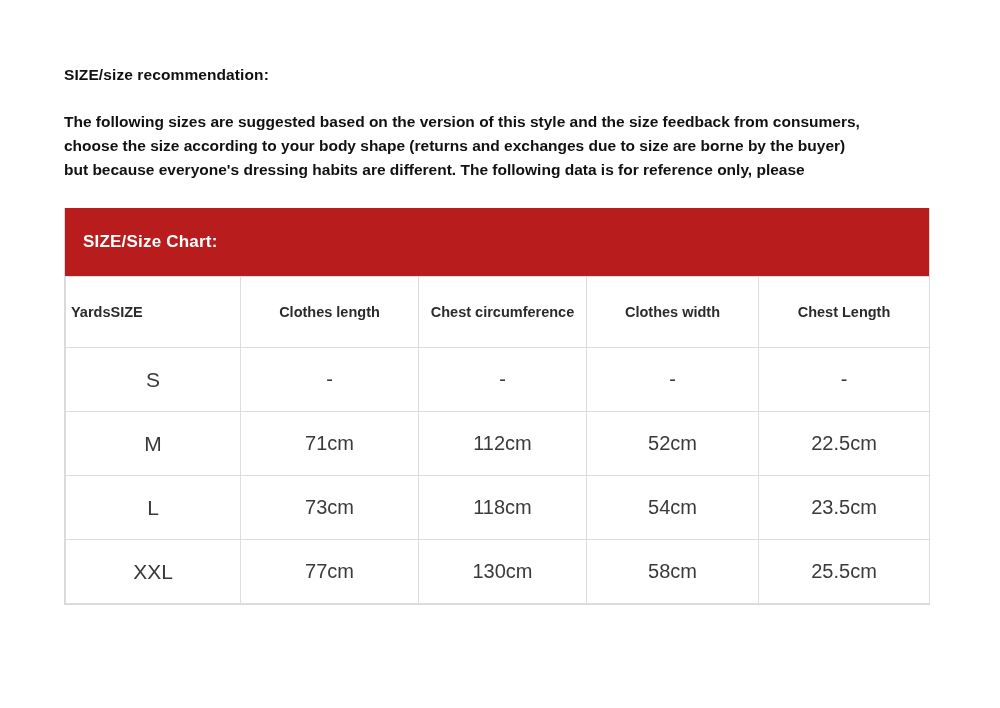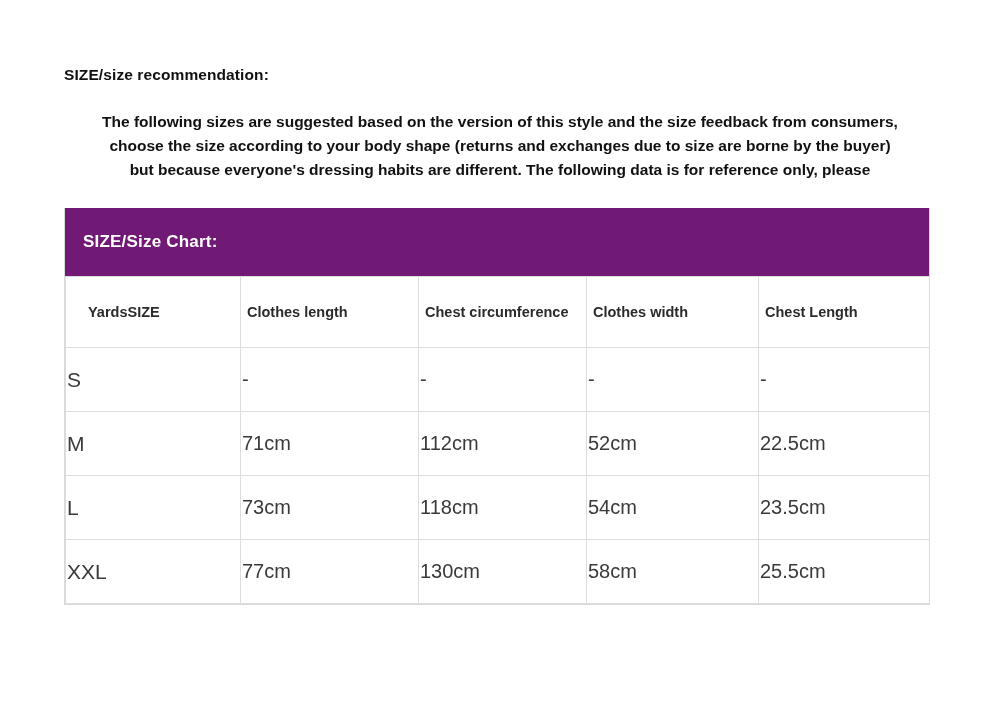--- a/index.html
+++ b/index.html
@@ -28,62 +28,61 @@
     color: #111;
     margin: 0 0 26px 0;
   }
   .intro {
     font-size: 15.5px;
     font-weight: bold;
     line-height: 1.55;
     color: #111;
     margin: 0 0 26px 0;
     max-width: 880px;
-    text-align: center;
   }
   .intro span { display: block; }
 
   .table-wrap {
     width: 866px;
     border: 1px solid #d9d9d9;
     border-top: none;
     box-sizing: border-box;
   }
   .table-title {
-    background: #701a75;
+    background: #b91c1c;
     color: #ffffff;
     font-size: 17px;
     font-weight: bold;
     height: 68px;
     line-height: 68px;
     padding-left: 18px;
     box-sizing: border-box;
     letter-spacing: 0.2px;
   }
   table {
     border-collapse: collapse;
     width: 100%;
     table-layout: fixed;
   }
   th, td {
     border: 1px solid #dddddd;
-    text-align: left;
+    text-align: center;
     color: #2b2b2b;
   }
   thead th {
     font-size: 14.5px;
     font-weight: bold;
     height: 62px;
     padding: 4px 6px;
     line-height: 1.25;
     vertical-align: middle;
   }
   thead th.col-size {
     text-align: left;
-    padding-left: 22px;
+    padding-left: 5px;
   }
   tbody td {
     font-size: 20px;
     height: 61px;
     font-weight: normal;
     color: #3a3a3a;
     vertical-align: middle;
   }
   tbody td.size-label {
     font-size: 21px;

